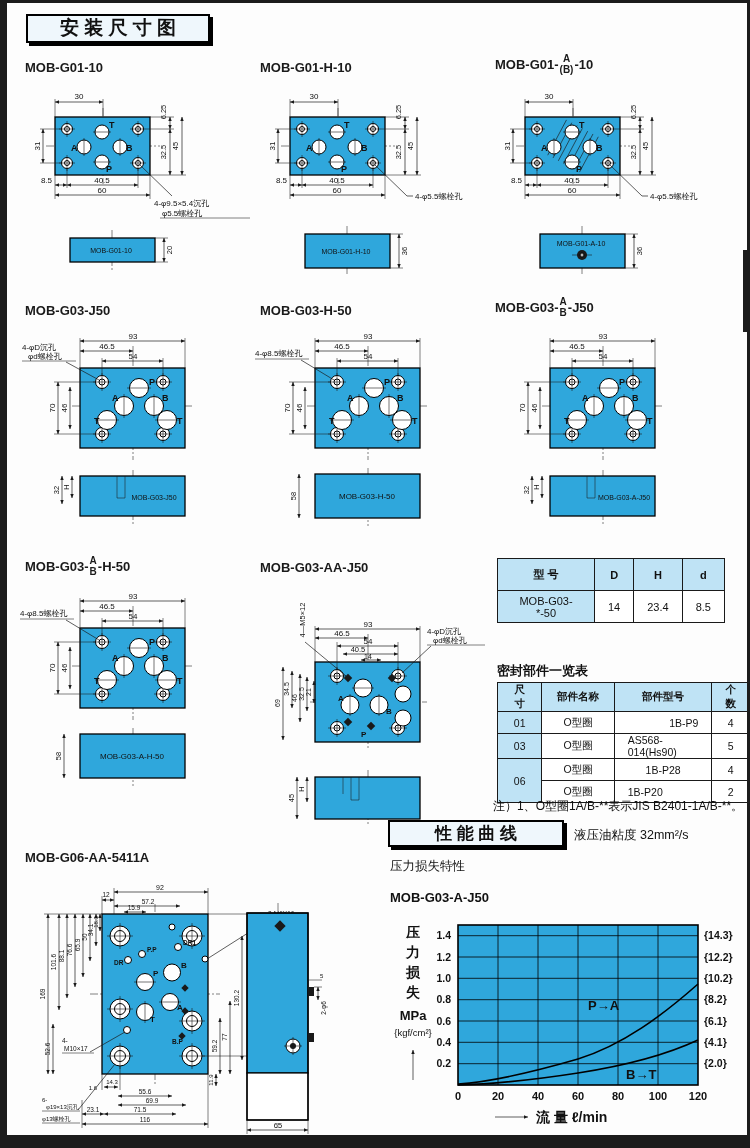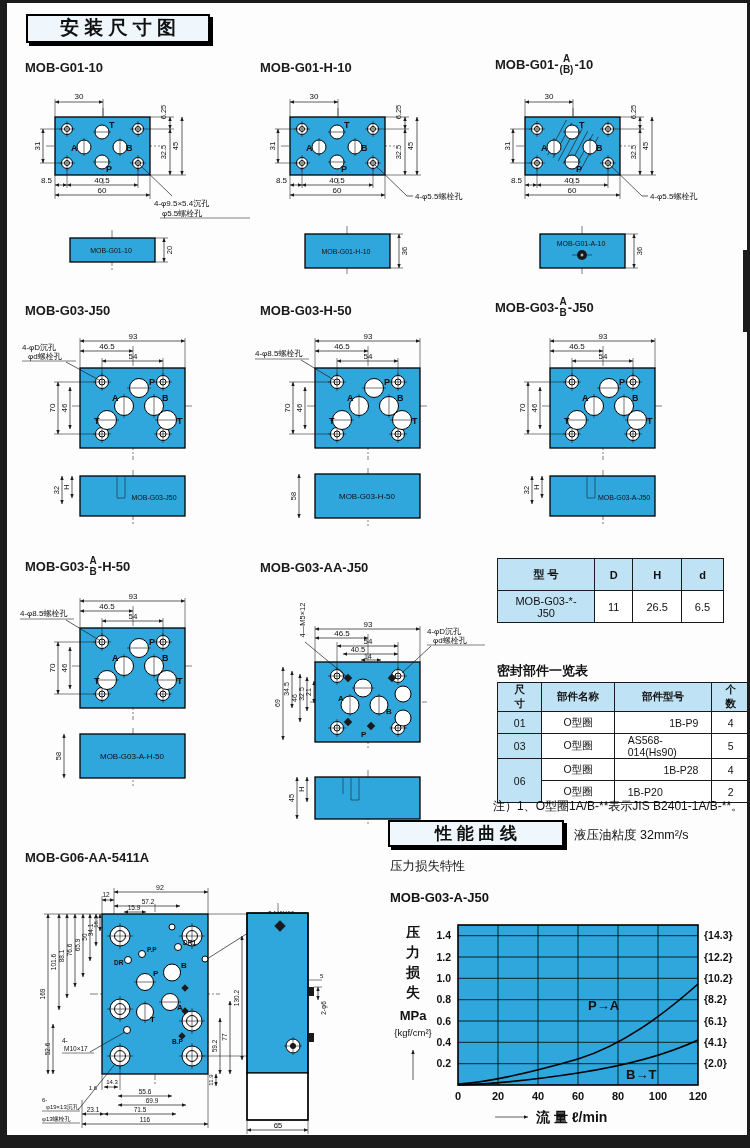--- a/index.html
+++ b/index.html
@@ -792,24 +792,24 @@
 <div class="abs" style="left:497px;top:558px">
 <table style="font-size:11px">
   <tbody>
         <tr style="height:32px">
     <td class="shade" style="width:97px;font-weight:bold">型  号</td>
     <td class="shade" style="width:35px;font-weight:bold">D</td>
     <td class="shade" style="width:41px;font-weight:bold">H</td>
     <td class="shade" style="width:35px;font-weight:bold">d</td>
   </tr>
   <tr style="height:32px">
-    <td class="shade">MOB-G03-*-J50</td>
-    <td>11</td>
-    <td>26.5</td>
-    <td>6.5</td>
+    <td class="shade">MOB-G03-*-50</td>
+    <td>14</td>
+    <td>23.4</td>
+    <td>8.5</td>
   </tr>
 </tbody>
     </table>
 </div>
 
 <div class="abs" style="left:497px;top:662px;font-size:13px;font-weight:bold"><span>密封部件一览表</span></div>
 
 <div class="abs" style="left:497px;top:682px">
 <table style="font-size:10.5px">
   <tbody>
@@ -827,21 +827,21 @@
   </tr>
   <tr style="height:22px">
     <td class="shade">03</td>
     <td>O型圈</td>
     <td style="text-align:left">AS568-014(Hs90)</td>
     <td>5</td>
   </tr>
   <tr style="height:22px">
     <td class="shade" rowspan="2">06</td>
     <td>O型圈</td>
-    <td style="text-align:right">1B-P28</td>
+    <td style="text-align:center">1B-P28</td>
     <td>4</td>
   </tr>
   <tr style="height:22px">
     <td>O型圈</td>
     <td style="text-align:left">1B-P20</td>
     <td>2</td>
   </tr>
 </tbody>
     </table>
 </div>

